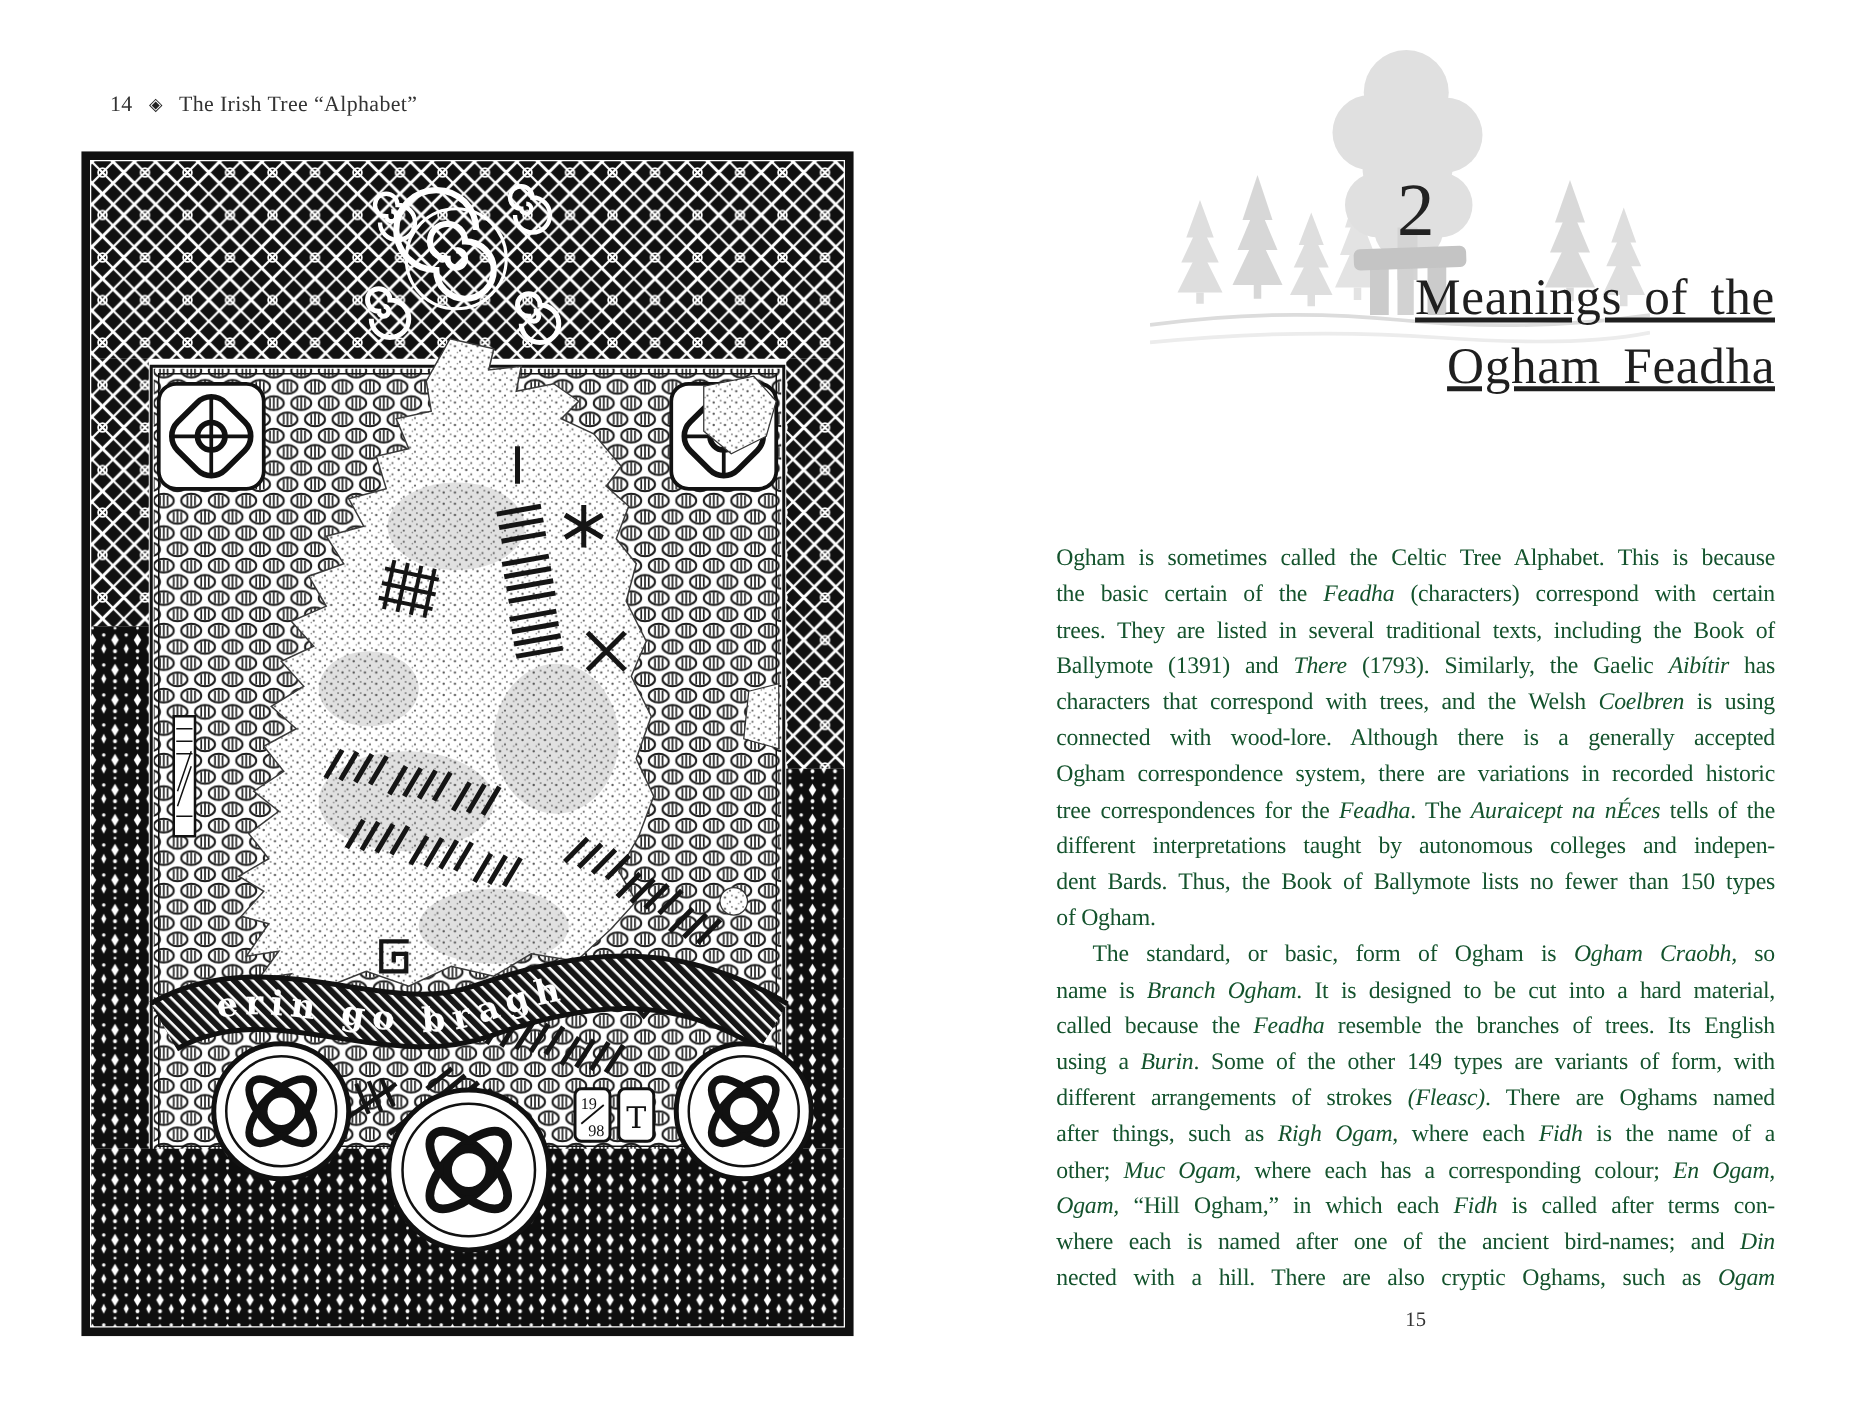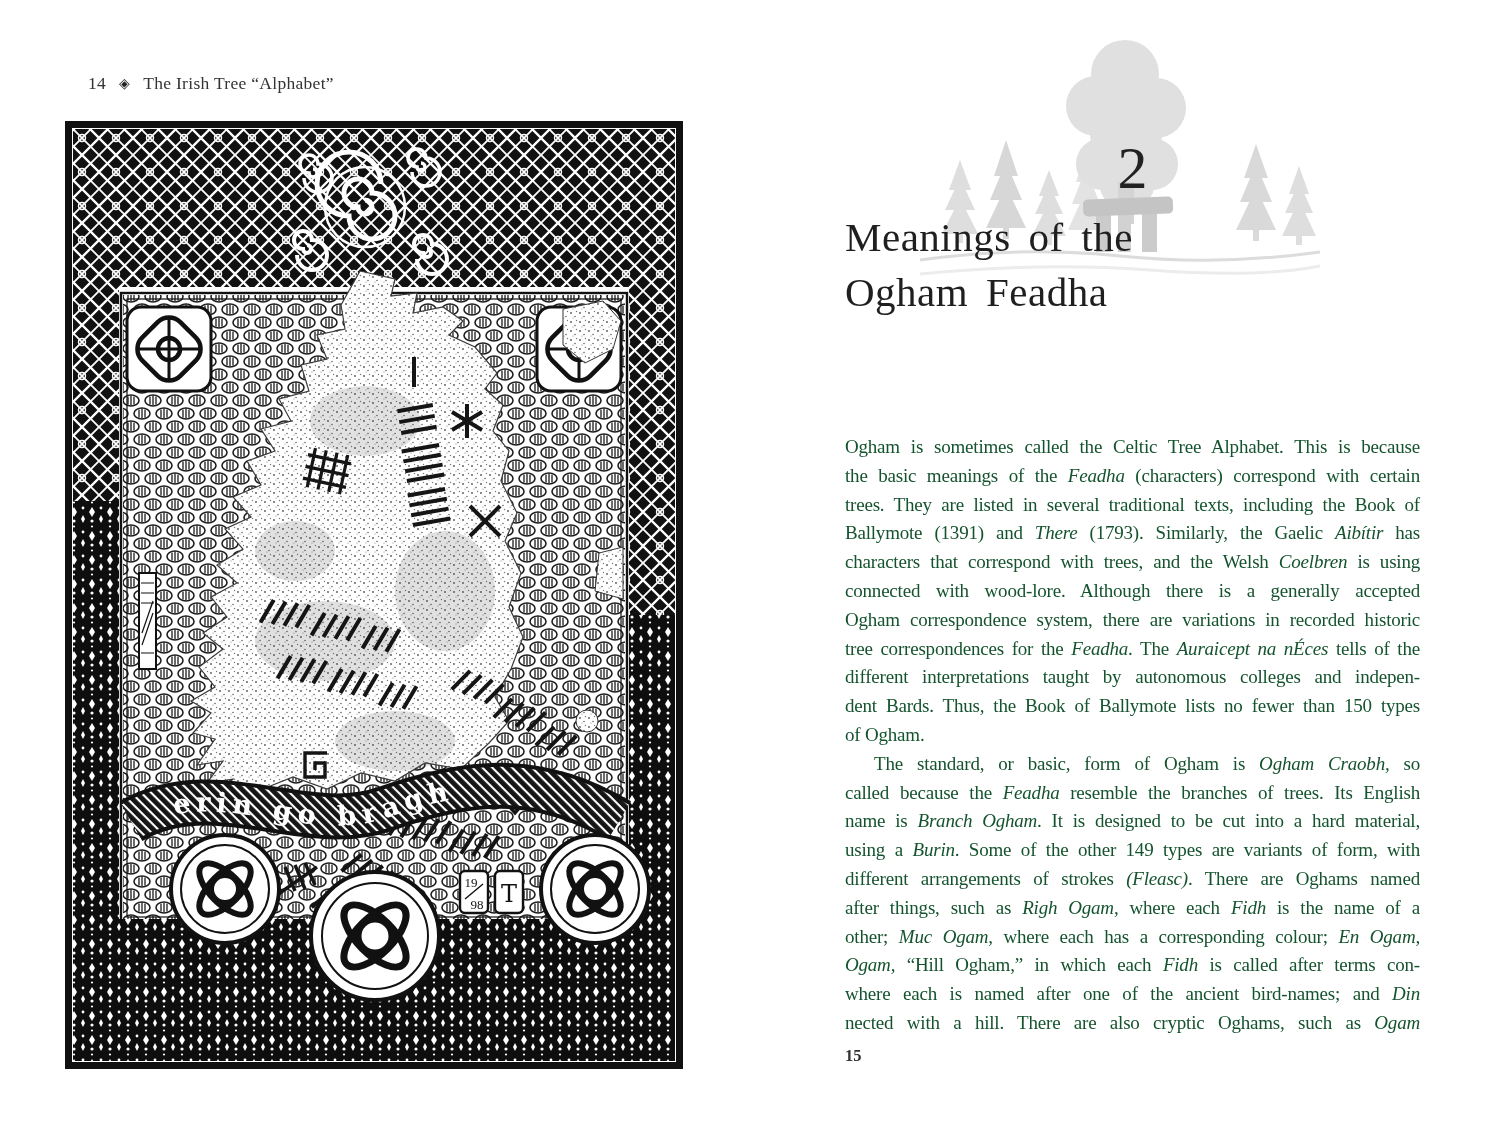--- a/index.html
+++ b/index.html
@@ -13,30 +13,30 @@
   .running-head{position:absolute;left:88px;top:44px;display:flex;align-items:baseline;
       font-size:17.5px;letter-spacing:.3px;color:#333;}
   .running-head .pn{margin-right:13px;}
   .running-head .orn{font-size:14px;margin-right:13px;position:relative;top:-1px;color:#222;}
   .plate{position:absolute;left:65px;top:92px;width:618px;height:948px;}
 
   
   .chapter-art{position:absolute;left:170px;top:22px;width:400px;height:265px;}
   .chapter-number{position:absolute;left:95px;top:138px;width:575px;text-align:center;
       font-size:60px;color:#222;line-height:1;}
-  .chapter-title{position:absolute;left:95px;top:210px;width:575px;text-align:left;
-      font-size:41px;line-height:55px;color:#1f1f1f;letter-spacing:.5px;word-spacing:7px;}
+  .chapter-title{position:absolute;left:95px;top:210px;width:575px;text-align:right;
+      font-size:41px;line-height:55px;color:#1f1f1f;letter-spacing:.5px;word-spacing:7px;text-decoration:underline;}
   .body-text{position:absolute;left:95px;top:433px;width:575px;
       font-size:19px;line-height:28.8px;letter-spacing:-0.2px;color:#14532d;}
   .bodyline{text-align:justify;text-align-last:justify;}
   .bodyline.paraend{text-align-last:left;}
   .bodyline.indent{text-indent:29px;}
   .bodyline em{font-style:italic;}
-  .folio{position:absolute;left:95px;top:1046px;width:575px;text-align:left;
-      font-size:16.5px;color:#333;font-weight:bold;}
+  .folio{position:absolute;left:95px;top:1046px;width:575px;text-align:center;
+      font-size:16.5px;color:#333;}
 </style>
 </head>
 <body>
 
 <div class="page" id="left-page">
 
   <div class="running-head">
     <span class="pn">14</span>
     <span class="orn">◈</span>
     <span>The Irish Tree “Alphabet”</span>
@@ -337,33 +337,33 @@
 
   <div class="chapter-number">2</div>
 
   <div class="chapter-title">
     <div>Meanings of the</div>
     <div>Ogham Feadha</div>
   </div>
 
   <div class="body-text">
       <div class="bodyline"><span>Ogham is sometimes called the Celtic Tree Alphabet. This is because</span></div>
-      <div class="bodyline"><span>the basic meanings of the </span><em>Feadha</em><span> (characters) correspond with certain</span></div>
+      <div class="bodyline"><span>the basic certain of the </span><em>Feadha</em><span> (characters) correspond with certain</span></div>
       <div class="bodyline"><span>trees. They are listed in several traditional texts, including the Book of</span></div>
       <div class="bodyline"><span>Ballymote (1391) and </span><em>There</em><span> (1793). Similarly, the Gaelic </span><em>Aibítir</em><span> has</span></div>
       <div class="bodyline"><span>characters that correspond with trees, and the Welsh </span><em>Coelbren</em><span> is using</span></div>
       <div class="bodyline"><span>connected with wood-lore. Although there is a generally accepted</span></div>
       <div class="bodyline"><span>Ogham correspondence system, there are variations in recorded historic</span></div>
       <div class="bodyline"><span>tree correspondences for the </span><em>Feadha</em><span>. The </span><em>Auraicept na nÉces</em><span> tells of the</span></div>
       <div class="bodyline"><span>different interpretations taught by autonomous colleges and indepen-</span></div>
       <div class="bodyline"><span>dent Bards. Thus, the Book of Ballymote lists no fewer than 150 types</span></div>
       <div class="bodyline paraend"><span>of Ogham.</span></div>
       <div class="bodyline indent"><span>The standard, or basic, form of Ogham is </span><em>Ogham Craobh,</em><span> so</span></div>
+      <div class="bodyline"><span>name is </span><em>Branch Ogham</em><span>. It is designed to be cut into a hard material,</span></div>
       <div class="bodyline"><span>called because the </span><em>Feadha</em><span> resemble the branches of trees. Its English</span></div>
-      <div class="bodyline"><span>name is </span><em>Branch Ogham</em><span>. It is designed to be cut into a hard material,</span></div>
       <div class="bodyline"><span>using a </span><em>Burin</em><span>. Some of the other 149 types are variants of form, with</span></div>
       <div class="bodyline"><span>different arrangements of strokes </span><em>(Fleasc)</em><span>. There are Oghams named</span></div>
       <div class="bodyline"><span>after things, such as </span><em>Righ Ogam</em><span>, where each </span><em>Fidh</em><span> is the name of a</span></div>
       <div class="bodyline"><span>other; </span><em>Muc Ogam,</em><span> where each has a corresponding colour; </span><em>En Ogam,</em></div>
       <div class="bodyline"><em>Ogam,</em><span> “Hill Ogham,” in which each </span><em>Fidh</em><span> is called after terms con-</span></div>
       <div class="bodyline"><span>where each is named after one of the ancient bird-names; and </span><em>Din</em></div>
       <div class="bodyline"><span>nected with a hill. There are also cryptic Oghams, such as </span><em>Ogam</em></div>
     </div>
 
   <div class="folio">15</div>

